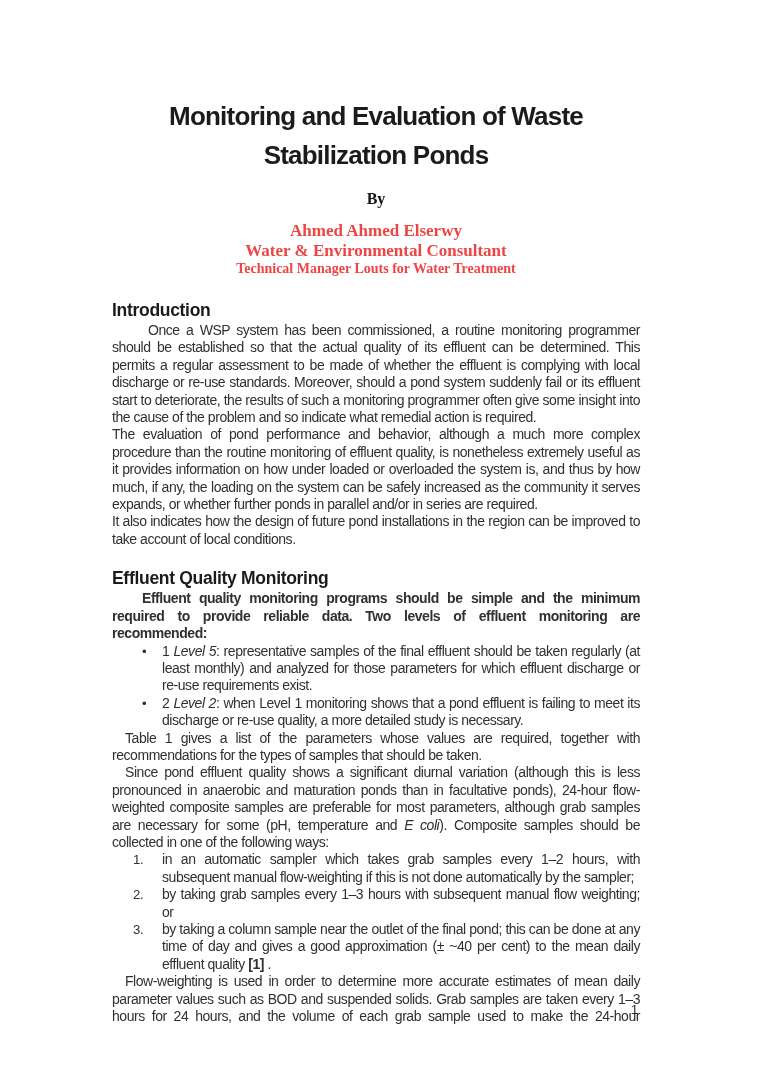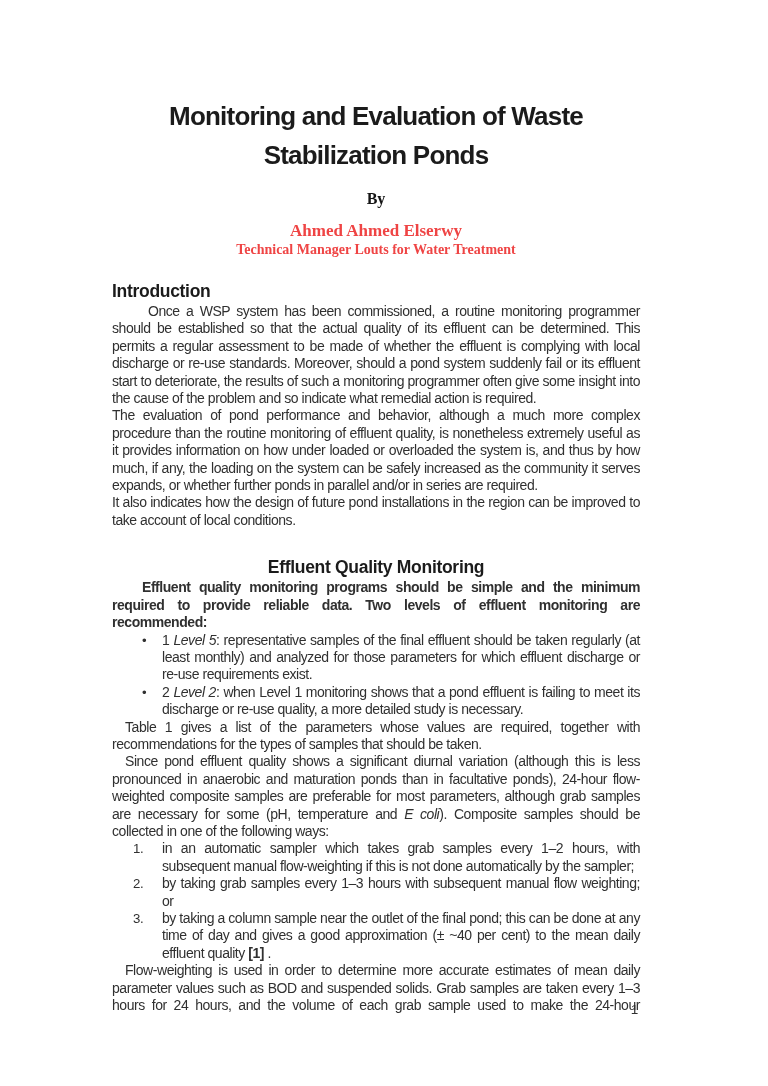--- a/index.html
+++ b/index.html
@@ -42,21 +42,21 @@
   .author-role { font-size: 17px; line-height: 19px; }
   .author-org  { font-size: 14px; line-height: 17px; }
   .section-heading {
     font-weight: bold;
     font-size: 17.5px;
     line-height: 24px;
     letter-spacing: -0.3px;
     color: #1b1b1b;
   }
   .h-intro { margin-top: 21px; }
-  .h-effluent { margin-top: 26px; text-align: center; }
+  .h-effluent { margin-top: 18px; }
   .para {
     font-size: 14px;
     line-height: 17.4px;
     letter-spacing: -0.45px;
     text-align: justify;
     color: #303030;
   }
   .indent-lg { text-indent: 36px; }
   .indent-md { text-indent: 30px; font-weight: bold; }
   .indent-sm { text-indent: 13px; }
@@ -100,20 +100,21 @@
 
   <div class="doc-title">
     <div>Monitoring and Evaluation of Waste</div>
     <div>Stabilization Ponds</div>
   </div>
 
   <div class="byline">By</div>
 
   <div class="authors">
     <div class="author-name">Ahmed Ahmed Elserwy</div>
+    <div class="author-role">Water &amp; Environmental Consultant</div>
     <div class="author-org">Technical Manager Louts for Water Treatment</div>
   </div>
 
   <div class="section-heading h-intro">Introduction</div>
 
   <div class="para indent-lg">Once a WSP system has been commissioned, a routine monitoring programmer should be established so that the actual quality of its effluent can be determined. This permits a regular assessment to be made of whether the effluent is complying with local discharge or re-use standards. Moreover, should a pond system suddenly fail or its effluent start to deteriorate, the results of such a monitoring programmer often give some insight into the cause of the problem and so indicate what remedial action is required.</div>
   <div class="para">The evaluation of pond performance and behavior, although a much more complex procedure than the routine monitoring of effluent quality, is nonetheless extremely useful as it provides information on how under loaded or overloaded the system is, and thus by how much, if any, the loading on the system can be safely increased as the community it serves expands, or whether further ponds in parallel and/or in series are required.</div>
   <div class="para">It also indicates how the design of future pond installations in the region can be improved to take account of local conditions.</div>
 
   <div class="section-heading h-effluent">Effluent Quality Monitoring</div>

